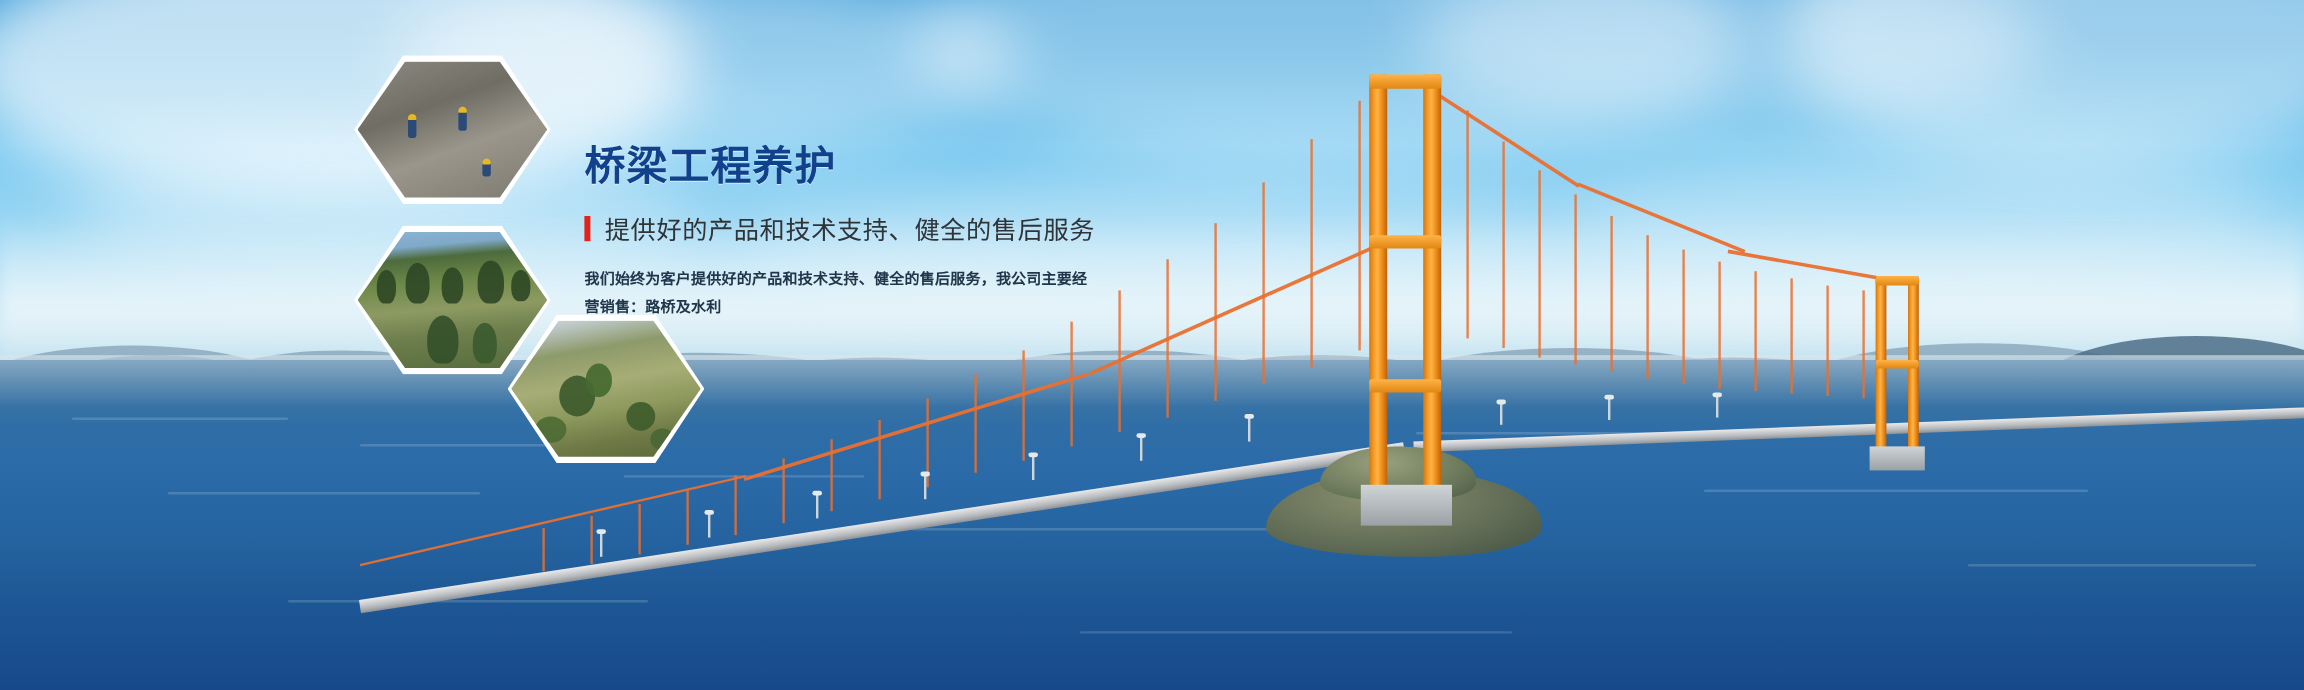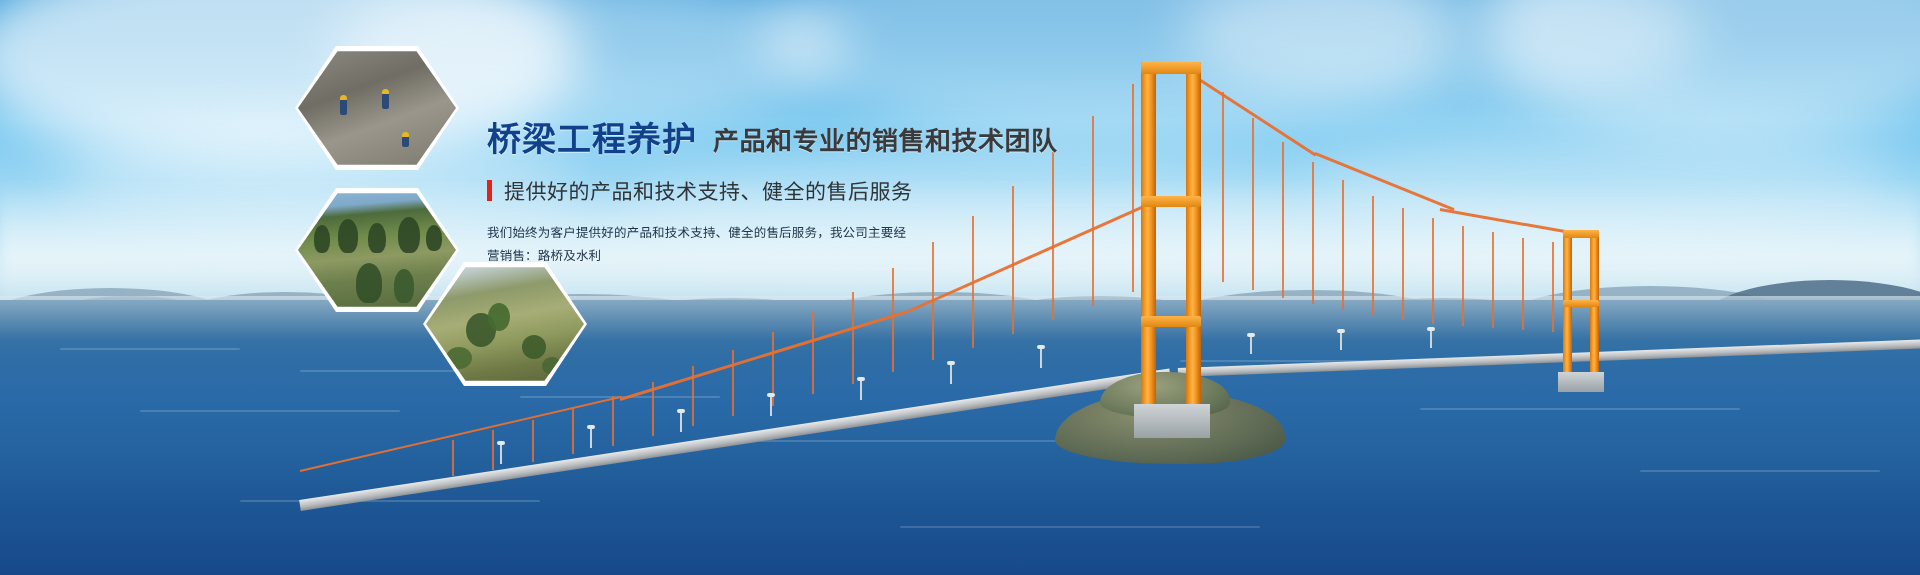--- a/index.html
+++ b/index.html
@@ -179,21 +179,21 @@
   }
   .redbar{width:5px;height:21px;background:#e2231a;flex:none;}
   .subline .s-text{
     font-size:21px;color:#2f3438;letter-spacing:.5px;
   }
 
   .paragraph{
     margin-top:17px;font-size:12.5px;line-height:1.85;color:#20364a;
     max-width:420px;letter-spacing:.2px;
   }
-  .paragraph .pline{display:block;}
+  .paragraph .pline{display:block;font-weight:bold;}
 </style>
 </head>
 <body>
 
 <div class="banner">
 
   <div class="sky">
     <div class="sky-top-deep"></div>
     <div class="cloud c1"></div>
     <div class="cloud c2"></div>
@@ -346,21 +346,20 @@
         <div class="bush" style="left:96px;top:70px;width:24px;height:24px;background:#3f5c2b;"></div>
         <div class="bush" style="left:116px;top:92px;width:20px;height:18px;background:#4a6733;"></div>
       </div>
     </div>
   </div>
 
   <div class="copy">
 
     <div class="headline">
       <span class="h-main">桥梁工程养护</span>
-      <span class="h-sub">产品和专业的销售和技术团队</span>
     </div>
 
     <div class="subline">
       <span class="redbar"></span>
       <span class="s-text">提供好的产品和技术支持、健全的售后服务</span>
     </div>
 
     <div class="paragraph">
       <span class="pline">我们始终为客户提供好的产品和技术支持、健全的售后服务，我公司主要经营销售：路桥及水利</span>
     </div>

